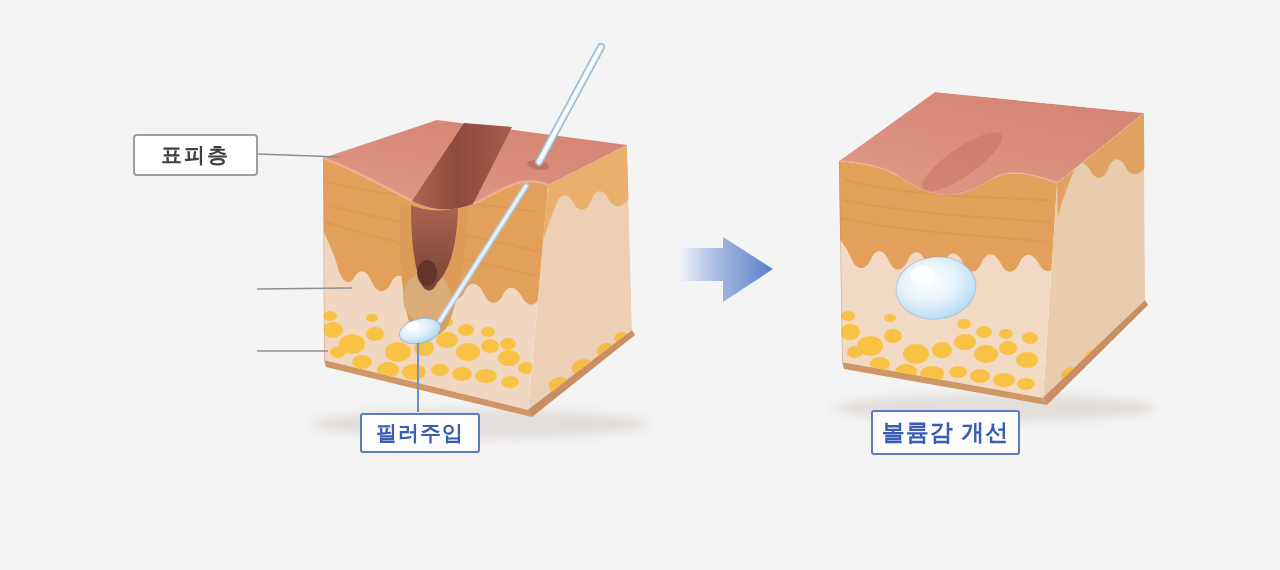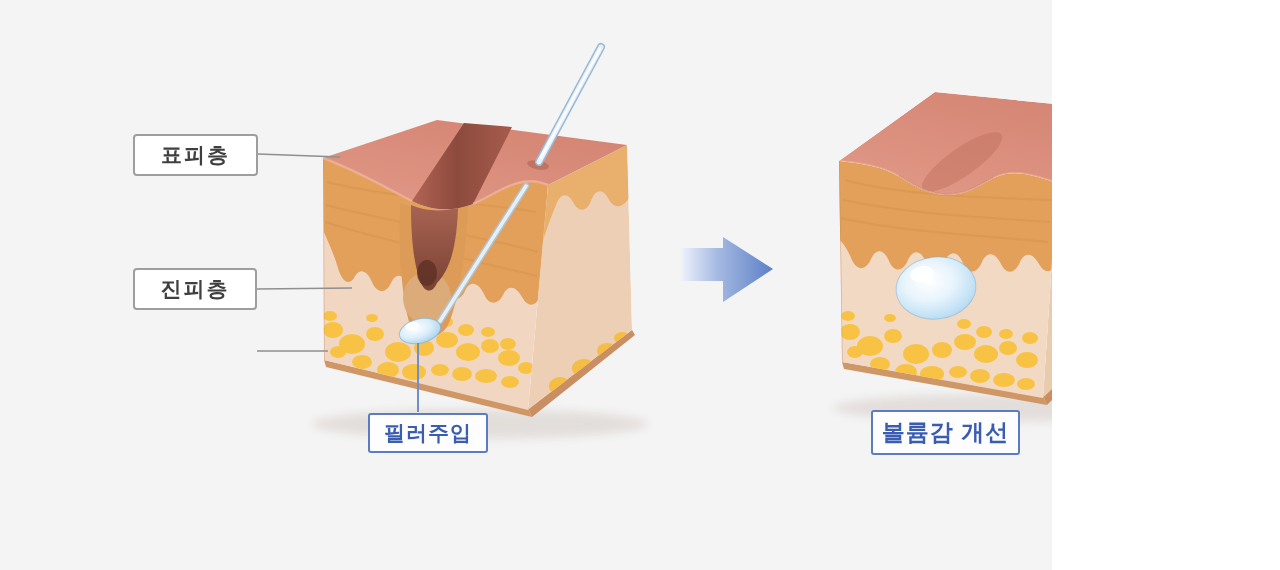--- a/index.html
+++ b/index.html
@@ -1,37 +1,37 @@
 <!DOCTYPE html>
 <html><head>
 <meta charset="utf-8">
 <style>
   html,body{margin:0;padding:0;}
   #canvas{
-    position:relative; width:1052px; height:570px;
+    position:relative; width:1280px; height:570px;
     background:#f4f4f5; overflow:hidden;
     font-family:"Liberation Sans", sans-serif;
   }
   #scene{position:absolute;left:0;top:0;}
   .label{
     position:absolute; display:flex; align-items:center; justify-content:center;
     background:#ffffff; box-sizing:border-box; white-space:nowrap;
   }
   .label-gray{
     border:2px solid #9e9e9e; border-radius:4px;
     color:#3f3f3f; font-size:21px; font-weight:600; letter-spacing:2px;
   }
   .label-blue{
     border:2px solid #5b7cc0; border-radius:3px; background:#fdfdfe;
     color:#3a5db0; font-size:21px; font-weight:700; letter-spacing:1px;
   }
   #lbl-epidermis{left:133px; top:134px; width:125px; height:42px;}
   #lbl-dermis  {left:133px; top:268px; width:124px; height:42px;}
   #lbl-subcut  {left:133px; top:331px; width:124px; height:41px;}
-  #lbl-filler  {left:368px; top:413px; width:120px; height:40px;}
+  #lbl-filler  {left:360px; top:413px; width:120px; height:40px;}
   #lbl-volume  {left:871px; top:410px; width:149px; height:45px; font-size:23px;}
 </style>
 </head>
 <body>
 
 <div id="canvas">
 
 <svg id="scene" width="1280" height="570" viewBox="0 0 1280 570">
   <defs>
     <filter id="soft" x="-60%" y="-60%" width="220%" height="220%">
@@ -256,20 +256,19 @@
   <g>
     <line x1="258" y1="154" x2="340" y2="157" stroke="#8f8f8f" stroke-width="1.5"></line>
     <line x1="257" y1="289" x2="352" y2="288" stroke="#8f8f8f" stroke-width="1.5"></line>
     <line x1="257" y1="351" x2="328" y2="351" stroke="#8f8f8f" stroke-width="1.5"></line>
     <line x1="418" y1="343" x2="418" y2="412" stroke="#6f8fca" stroke-width="2"></line>
   </g>
 </svg>
 
 <div id="lbl-epidermis" class="label label-gray">표피층</div>
 
-<div id="lbl-dermis" class="label label-gray">진피층</div>
 
 
 <div id="lbl-filler" class="label label-blue">필러주입</div>
 
 <div id="lbl-volume" class="label label-blue">볼륨감 개선</div>
 
 </div>
 
 </body></html>

